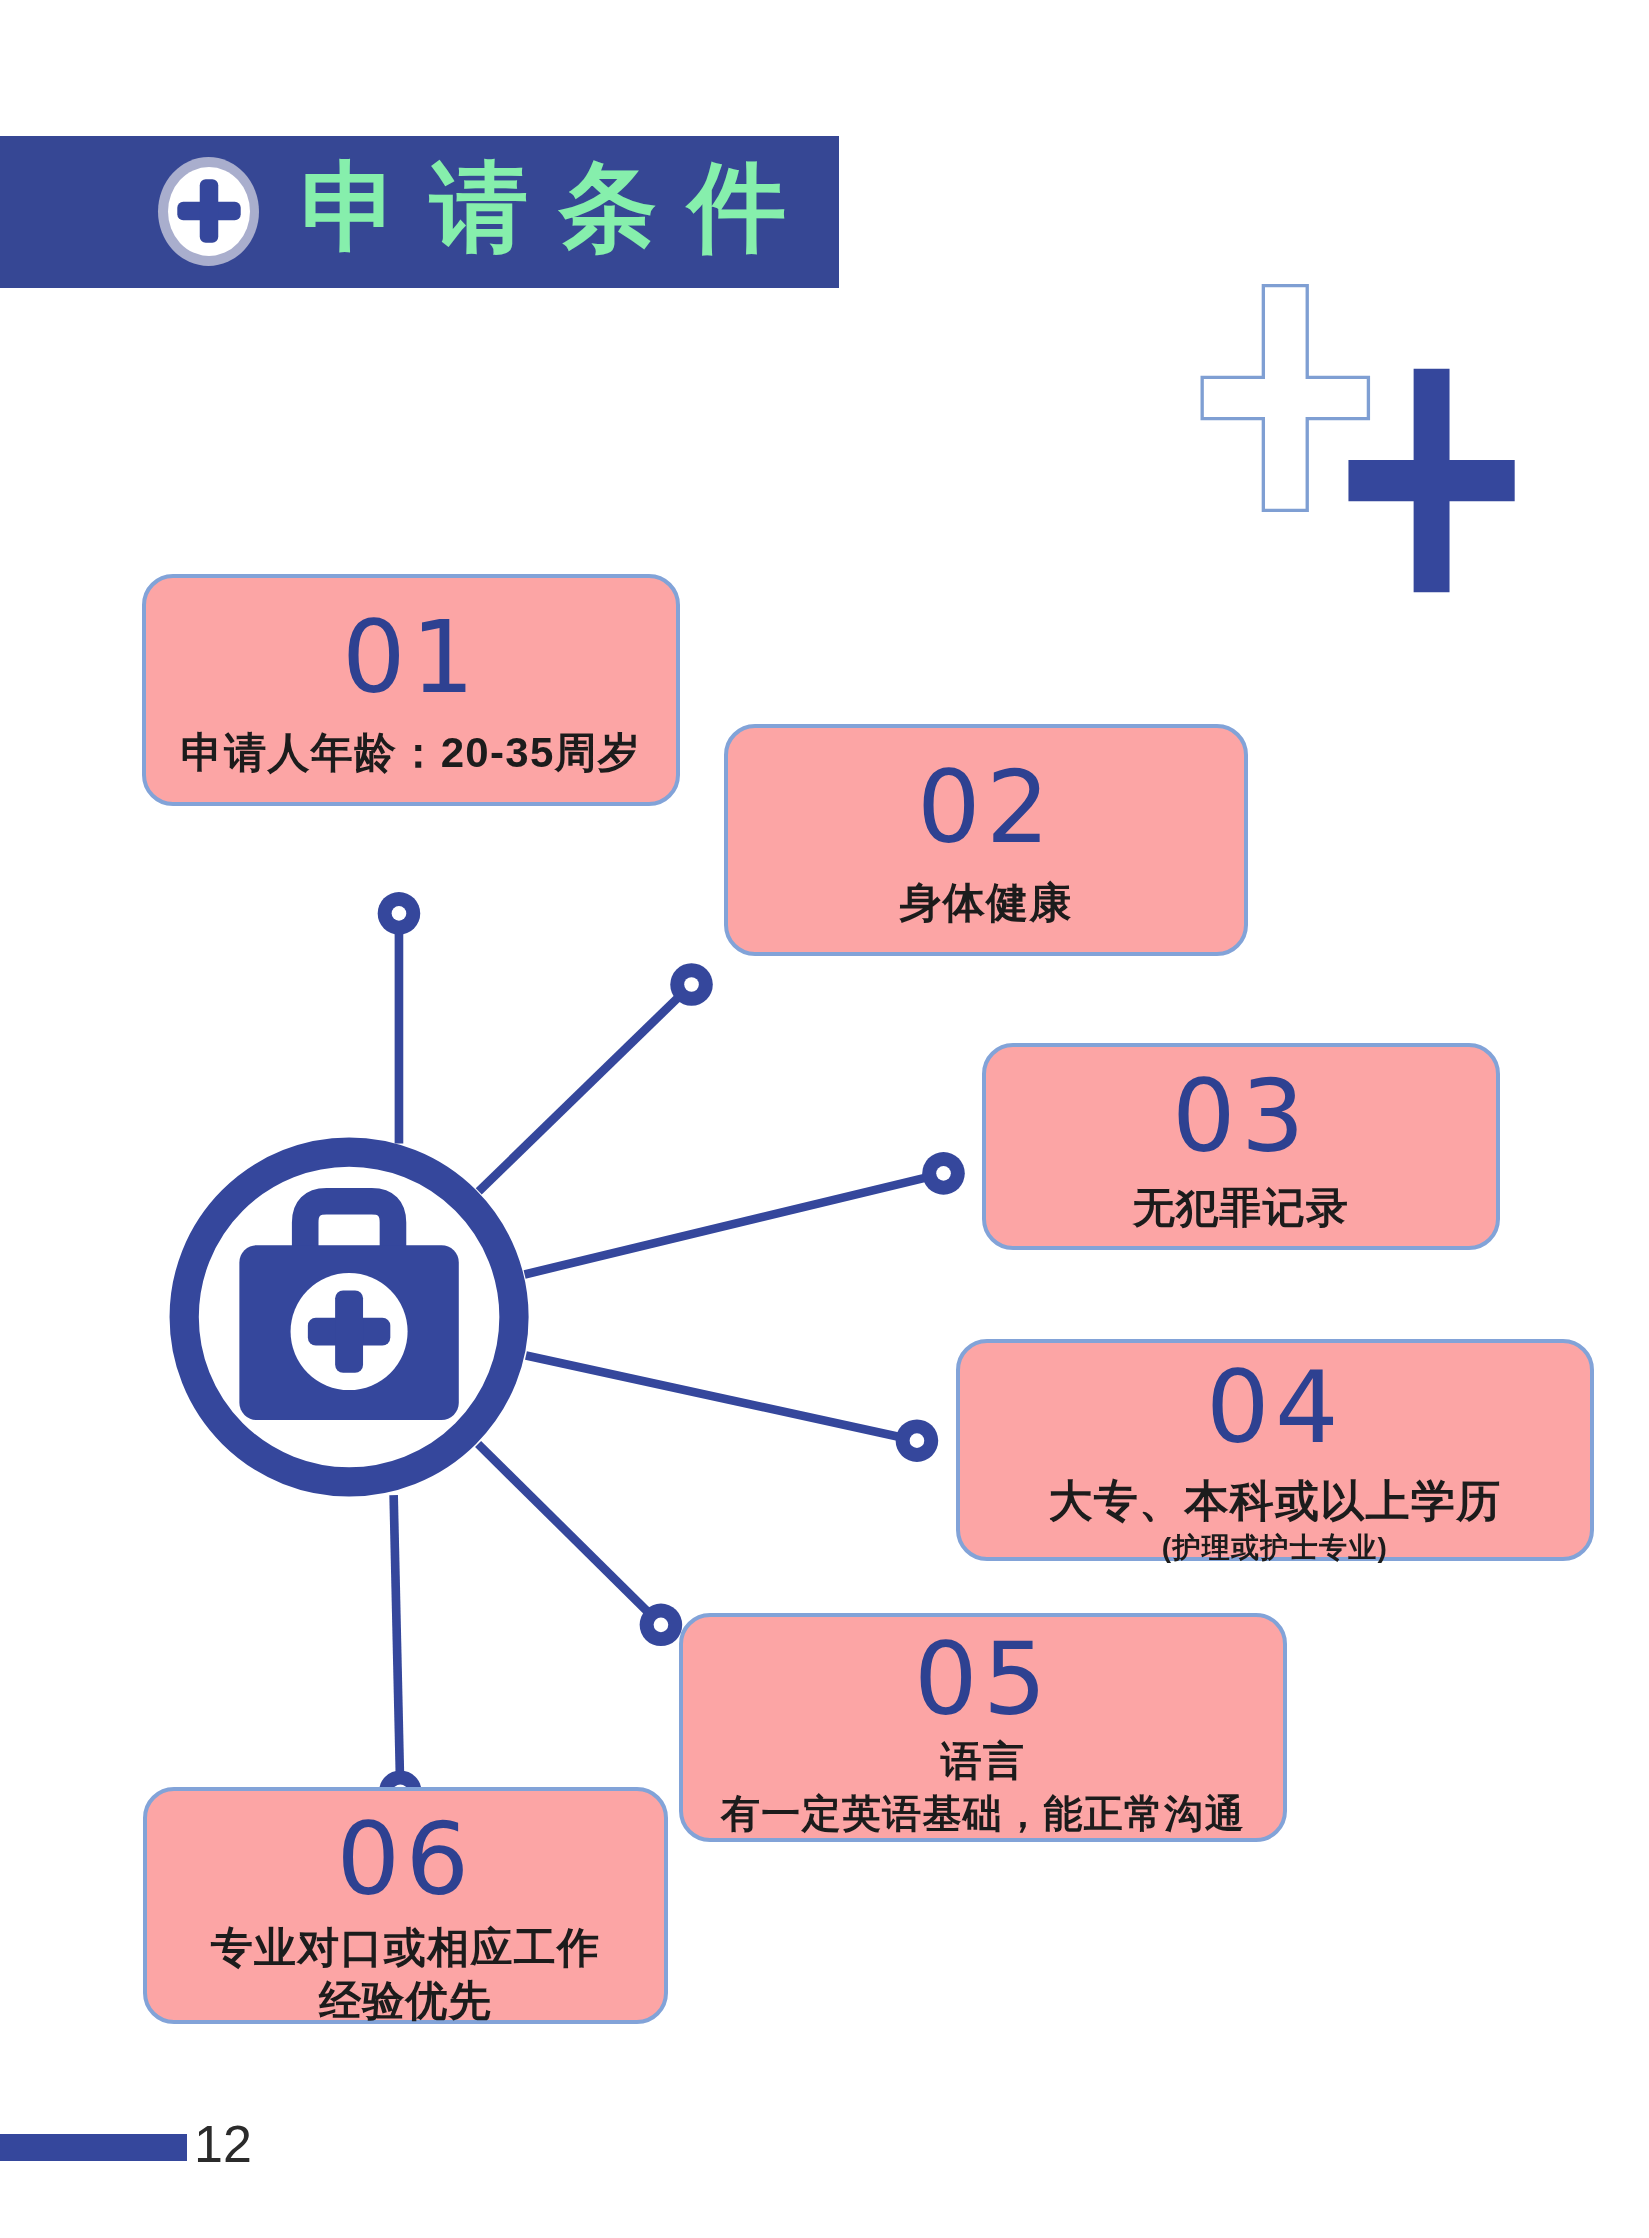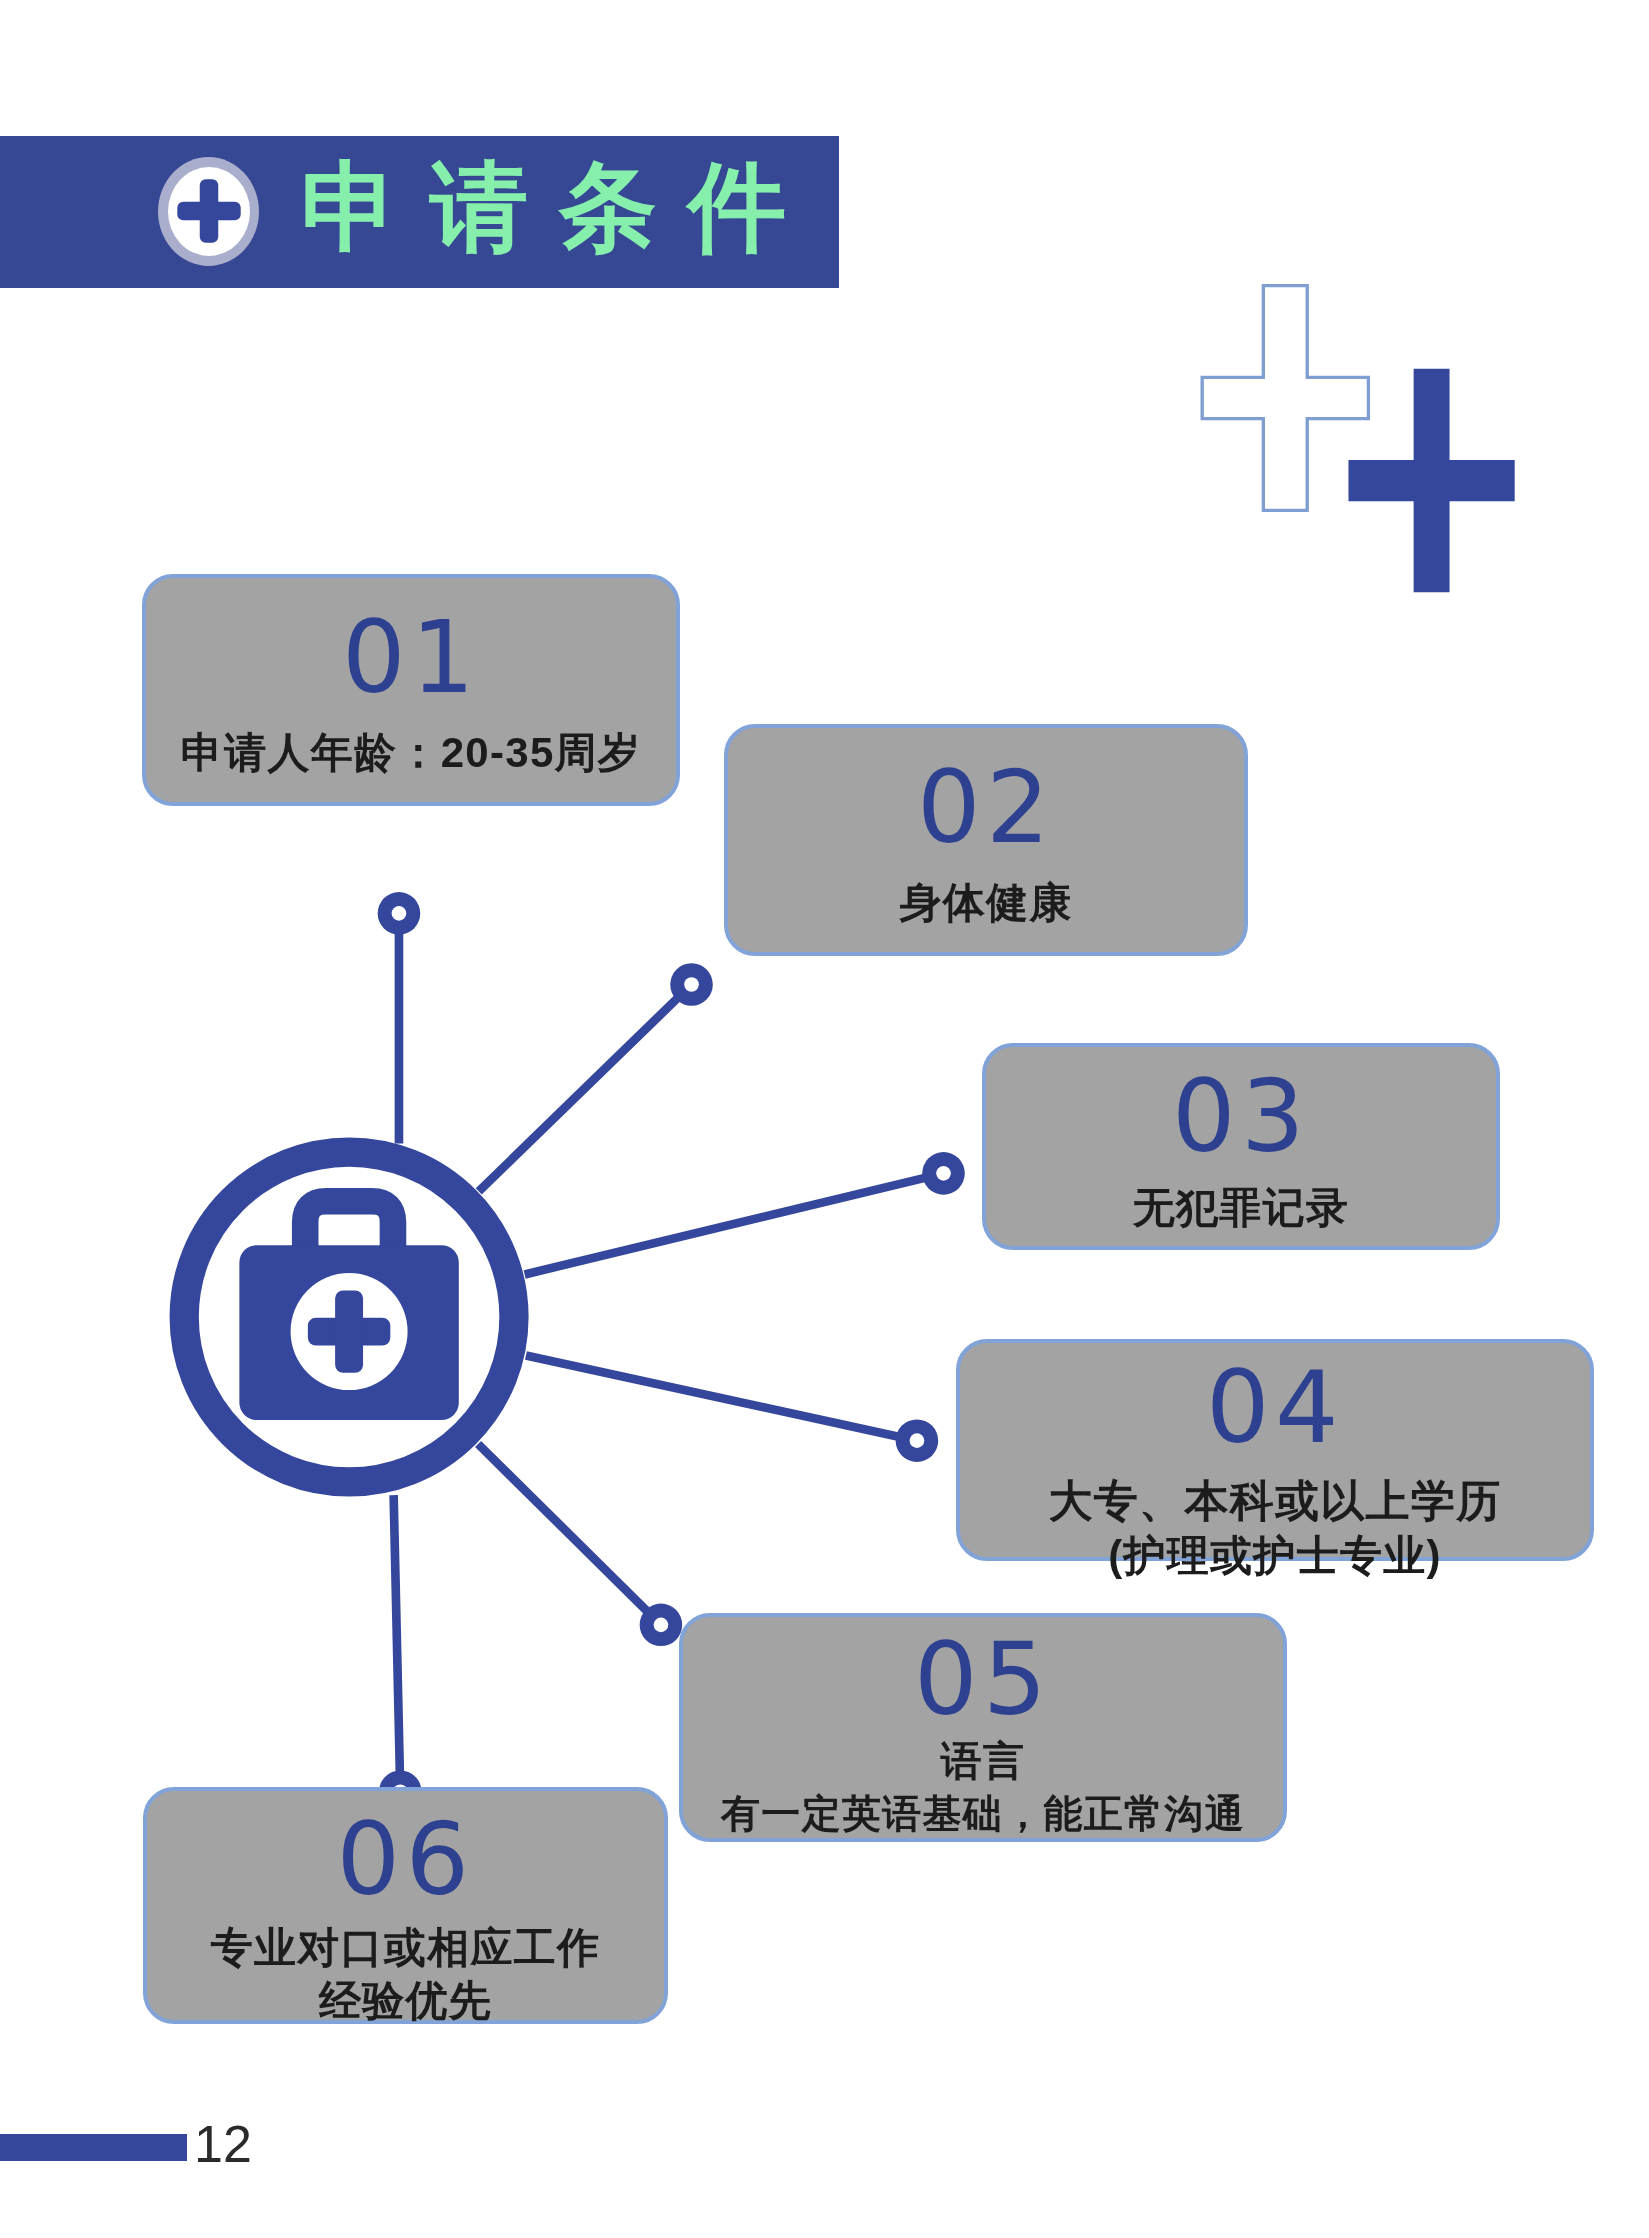--- a/index.html
+++ b/index.html
@@ -27,21 +27,21 @@
     position:absolute; left:301px; top:50%; transform:translateY(-52%);
     color:#86efac; font-size:98px; font-weight:700;
     letter-spacing:31px; white-space:nowrap;
   }
 
   
   .svg-layer { position:absolute; left:0; top:0; width:1649px; height:2239px; }
 
   
   .card {
-    position:absolute; background:#a3a3a3;
+    position:absolute; background:#fca5a5;
     border:4.7px solid var(--card_border); border-radius:31px;
     display:flex; flex-direction:column; align-items:center; text-align:center;
   }
   .num {
     font-family:"DejaVu Sans", sans-serif;
     font-size:100px; line-height:1; font-weight:500;
     color:var(--number_blue); letter-spacing:5.3px;
   }
   .line {
     font-weight:700; color:var(--text_dark);
@@ -51,21 +51,21 @@
   .card2 { left:724px; top:724px; width:524px; height:232px; }
   .card3 { left:982px; top:1043px; width:518px; height:207px; }
   .card4 { left:956px; top:1339px; width:638px; height:222px; }
   .card5 { left:679px; top:1613px; width:608px; height:229px; }
   .card6 { left:143px;  top:1787px; width:525px; height:237px; }
 
   .card1 .num { margin-top:30px; }  .card1 .l0 { margin-top:20px; font-size:42px; }
   .card2 .num { margin-top:30px; }  .card2 .l0 { margin-top:20px; font-size:42px;text-align:right; }
   .card3 .num { margin-top:20px; }  .card3 .l0 { margin-top:16px; font-size:42px; }
   .card4 .num { margin-top:14.6px; }  .card4 .l0 { margin-top:17px; font-size:44px; }
-  .card4 .l1 { margin-top:4px; font-size:42px; }
+  .card4 .l1 { margin-top:4px; font-size:28px; }
   .card5 .num { margin-top:13.3px; }  .card5 .l0 { margin-top:6.7px; font-size:41px; }
   .card5 .l1 { margin-top:5.3px; font-size:39px; }
   .card6 .num { margin-top:18.6px; }  .card6 .l0 { margin-top:13.3px; font-size:42px; }
   .card6 .l1 { margin-top:2.7px; font-size:42px; }
 
   
   .footer-bar {
     position:absolute; left:0; top:2134px; width:187px; height:27px;
     background:var(--dark_blue);
   }

